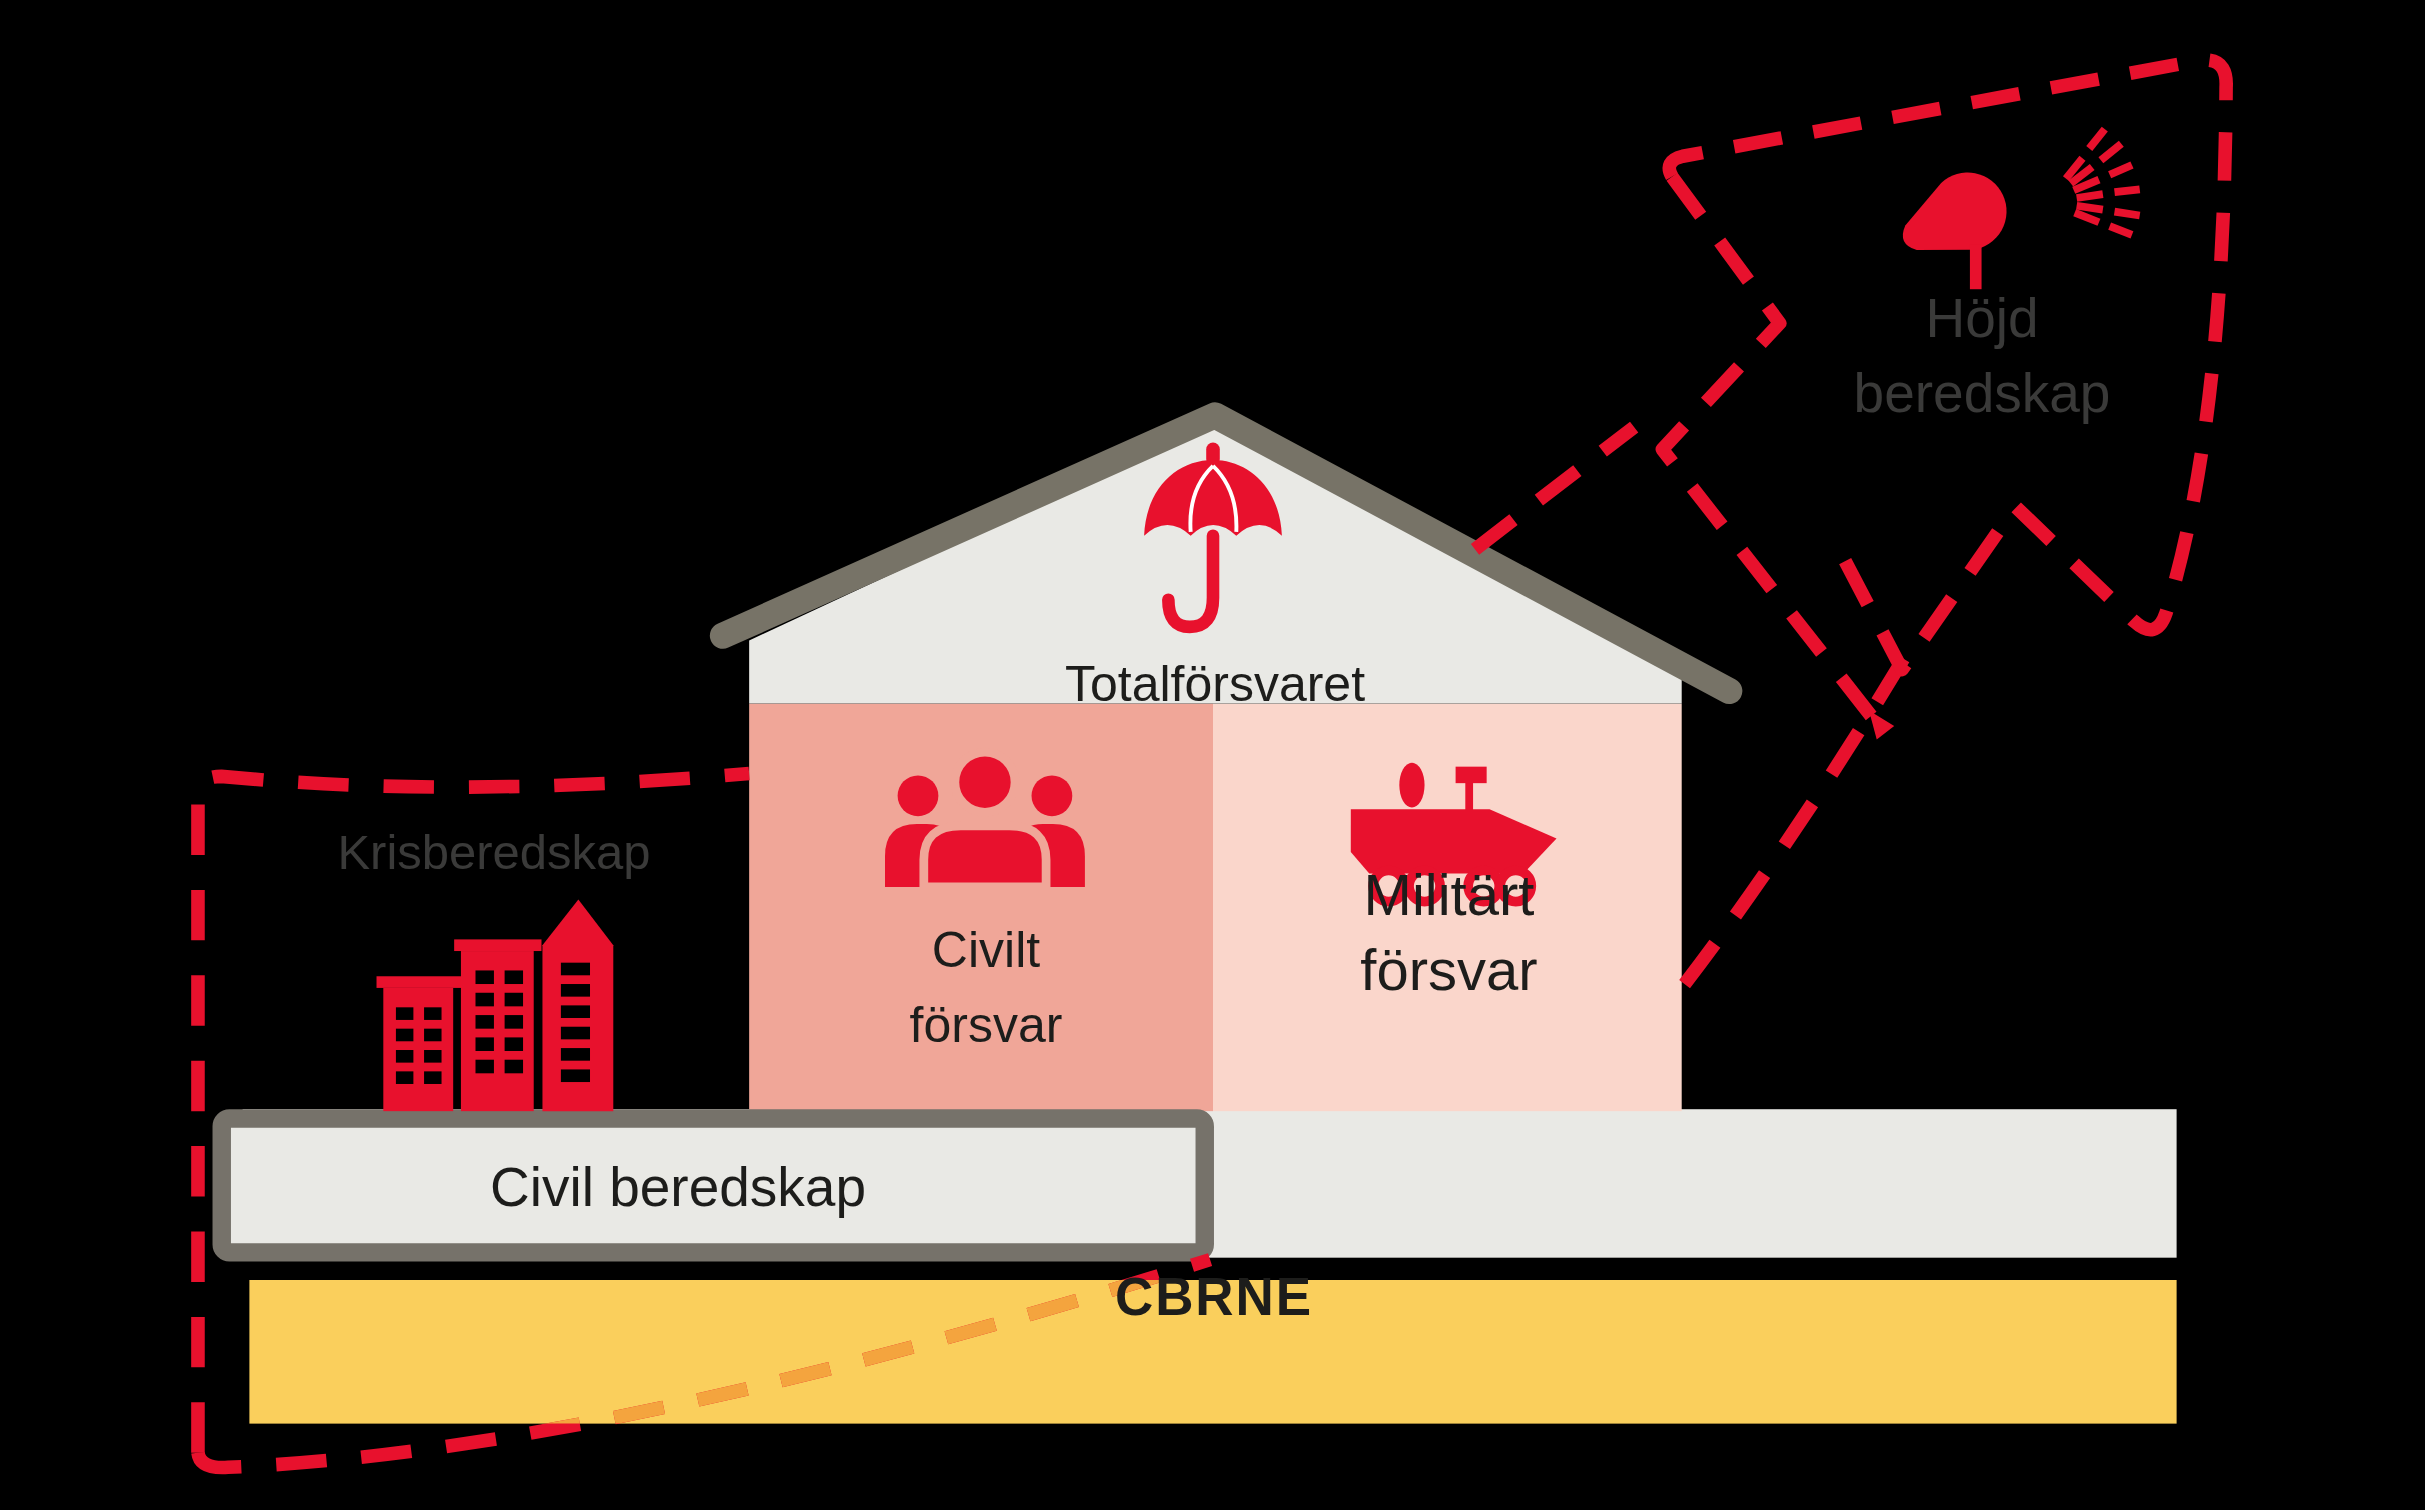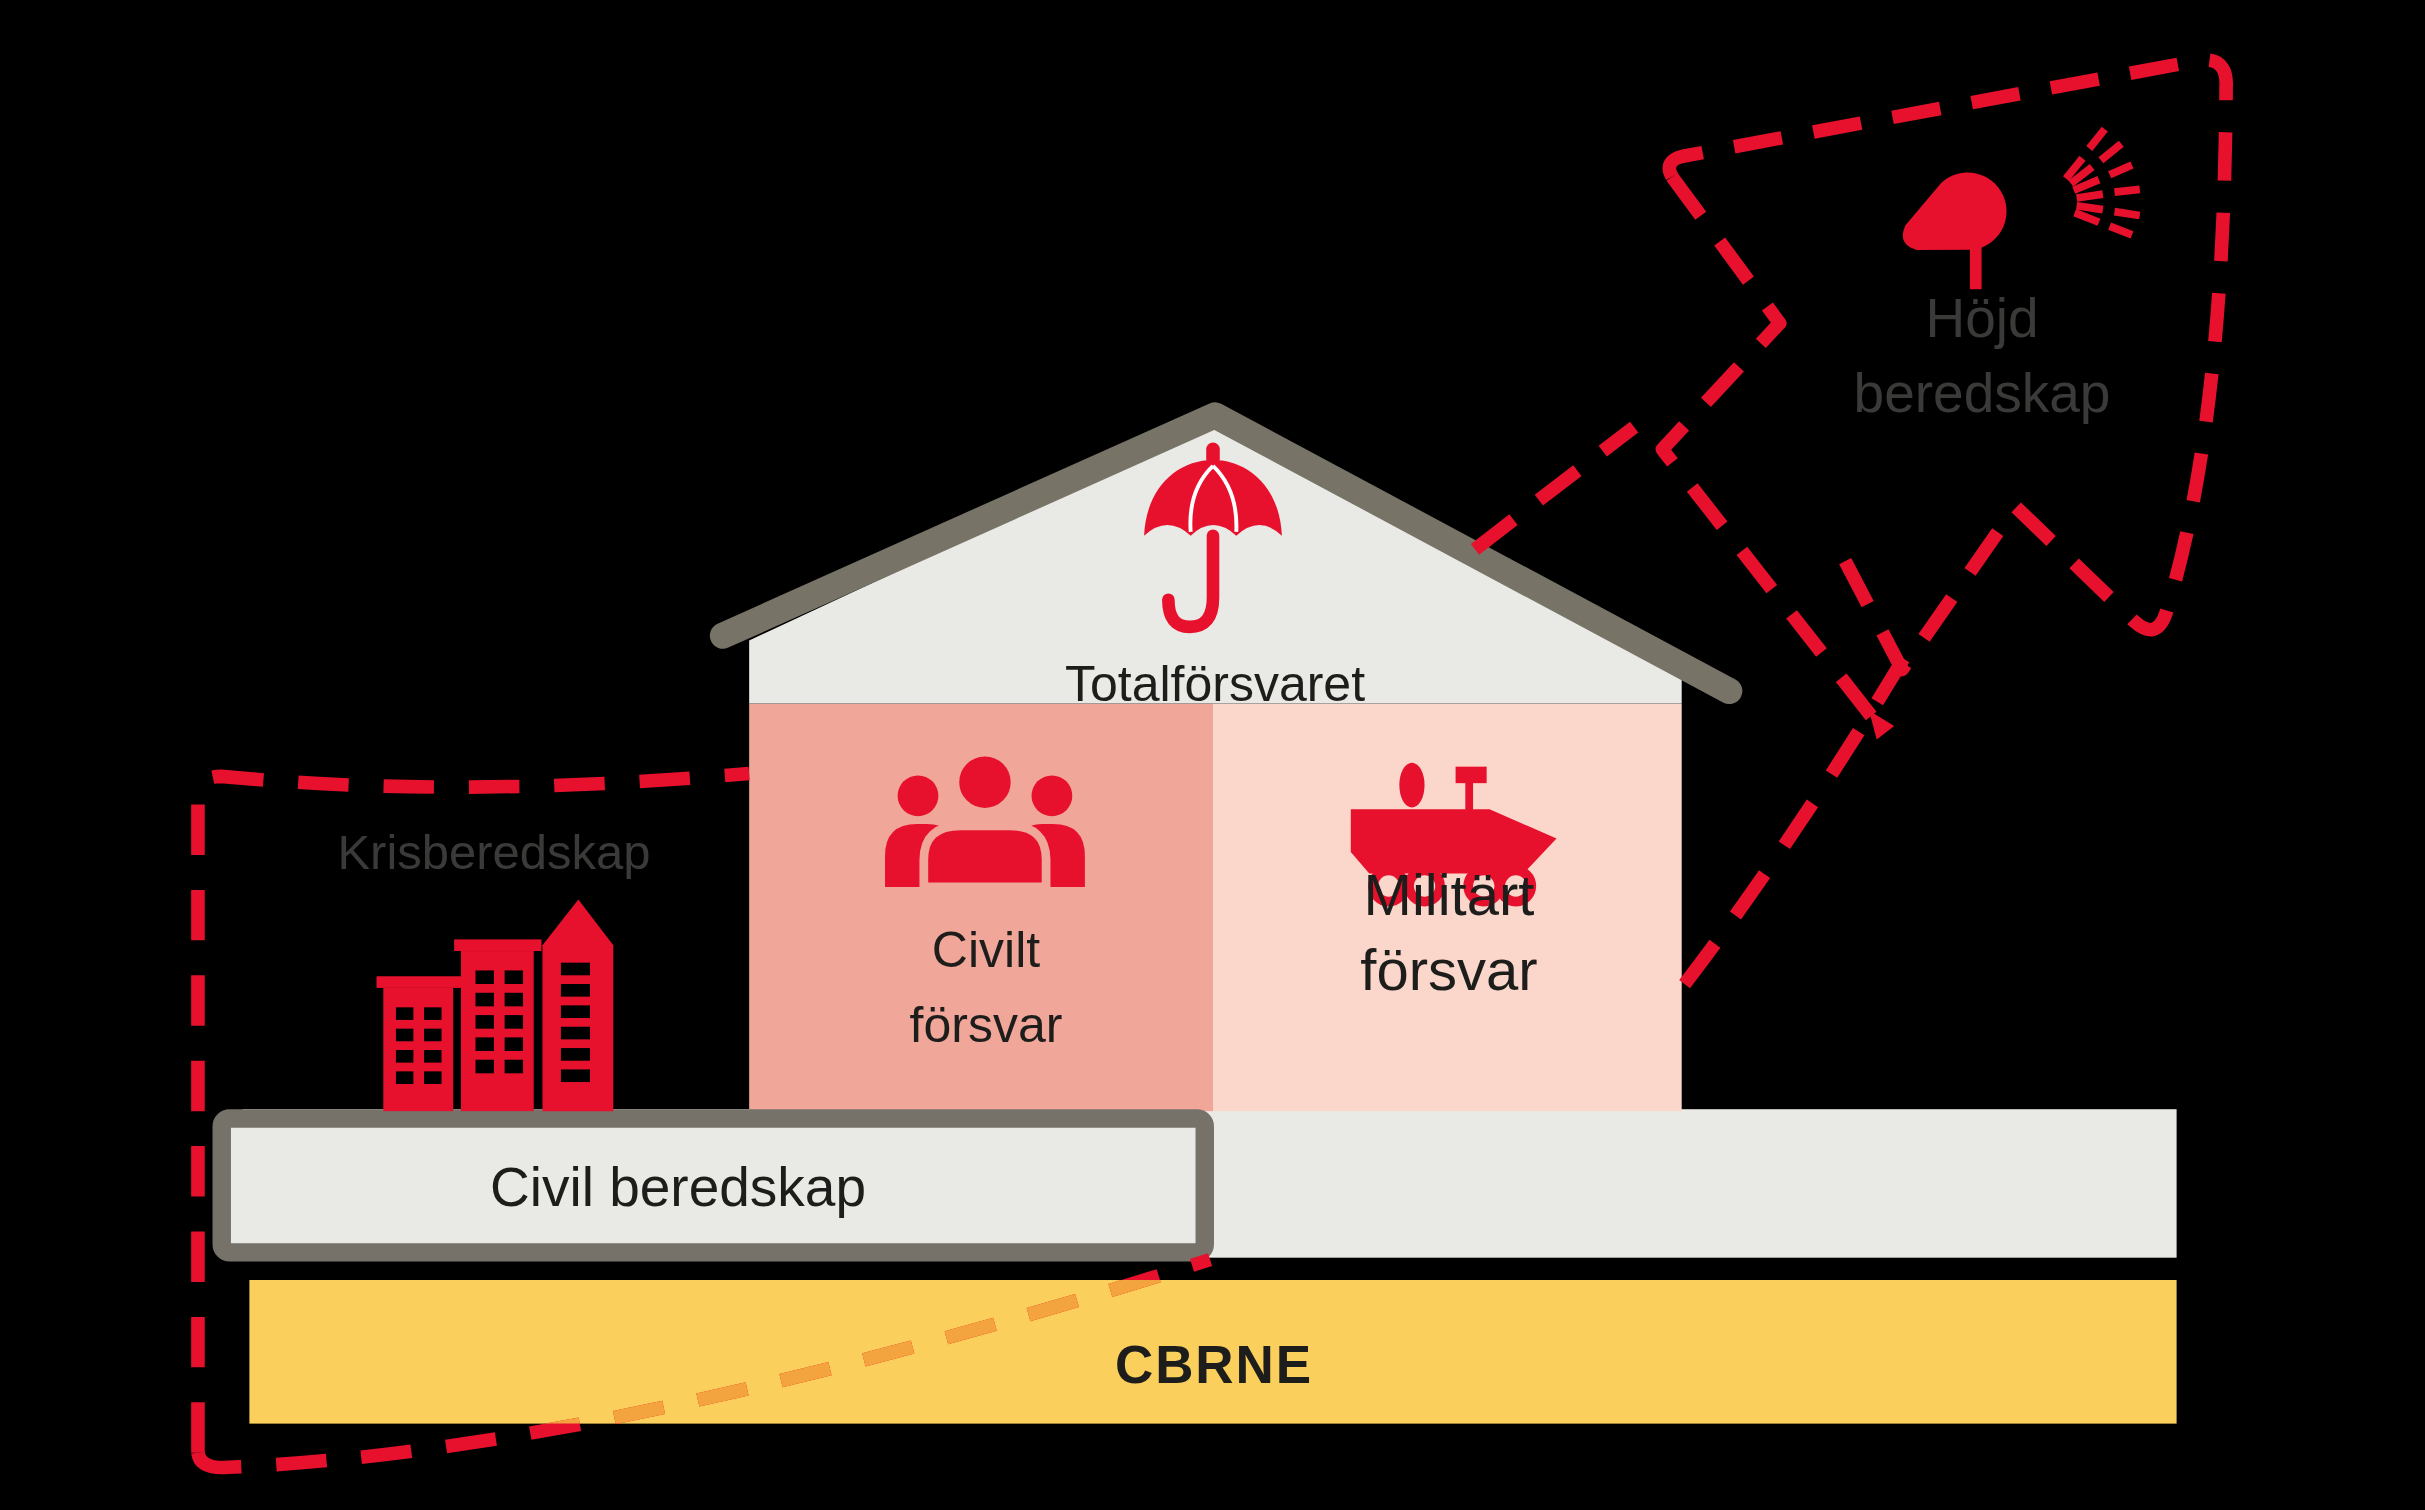--- a/index.html
+++ b/index.html
@@ -12,21 +12,21 @@
     position:absolute;transform:translate(-50%,-50%);
     text-align:center;white-space:nowrap;line-height:1.0;
     font-family:"Liberation Sans",sans-serif;
   }
   .lbl-dark{color:#1D1D1B;}
   .lbl-gray{color:#3A3A39;}
   #lbl-total      {left:1215px;top:671px;font-size:50px;margin-top:13px;}
   #lbl-civilt     {left:986px;top:988px;font-size:50px;line-height:75px;}
   #lbl-militart   {left:1449px;top:932px;font-size:58px;line-height:75px;}
   #lbl-civilber   {left:678px; top:1187px;font-size:55px;}
-  #lbl-cbrne      {left:1214px;top:1364px;font-size:53px;font-weight:bold;letter-spacing:1.9px;}
+  #lbl-cbrne      {left:1214px;top:1296px;font-size:53px;font-weight:bold;letter-spacing:1.9px;}
   #lbl-kris       {left:494px; top:852px; font-size:49px;}
   #lbl-hojd       {left:1982px;top:356px;font-size:55px;line-height:75px;}
 </style>
 </head>
 <body>
 
 <div class="stage">
 
   <svg width="2426" height="1511" viewBox="0 0 2500 1557">
     <defs>

